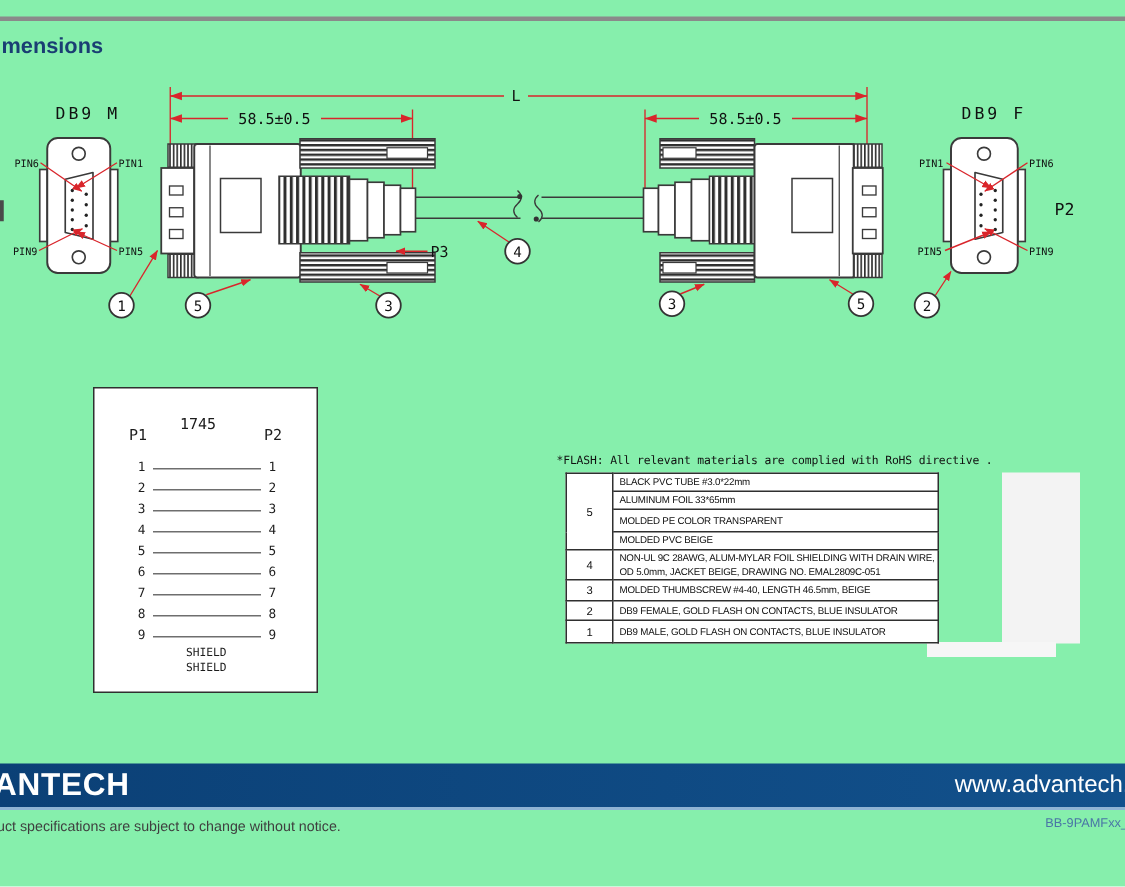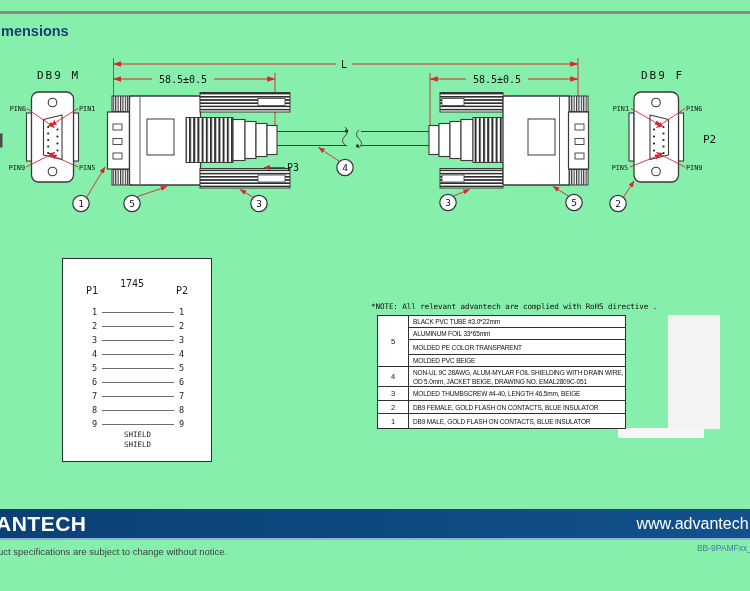--- a/index.html
+++ b/index.html
@@ -287,21 +287,21 @@
         <span class="wline"></span>
         <span class="pnr">9</span>
       </div>
     <div class="wrow shieldrow" style="top:171px">
         <span class="pnl">SHIELD</span>
         <span class="wline"></span>
         <span class="pnr">SHIELD</span>
       </div>
   </div>
 
-  <div class="abs note">*NOTE: All relevant advantech are complied with RoHS directive .</div>
+  <div class="abs note">*FLASH: All relevant materials are complied with RoHS directive .</div>
 
   <div class="abs wm1"></div>
   <div class="abs wm2"></div>
 
   <table class="abs parts">
     <tbody>
       <tr>
         <td class="it" rowspan="4">5</td>
         <td class="ds" style="height:11px">BLACK PVC TUBE #3.0*22mm</td>
       </tr>

